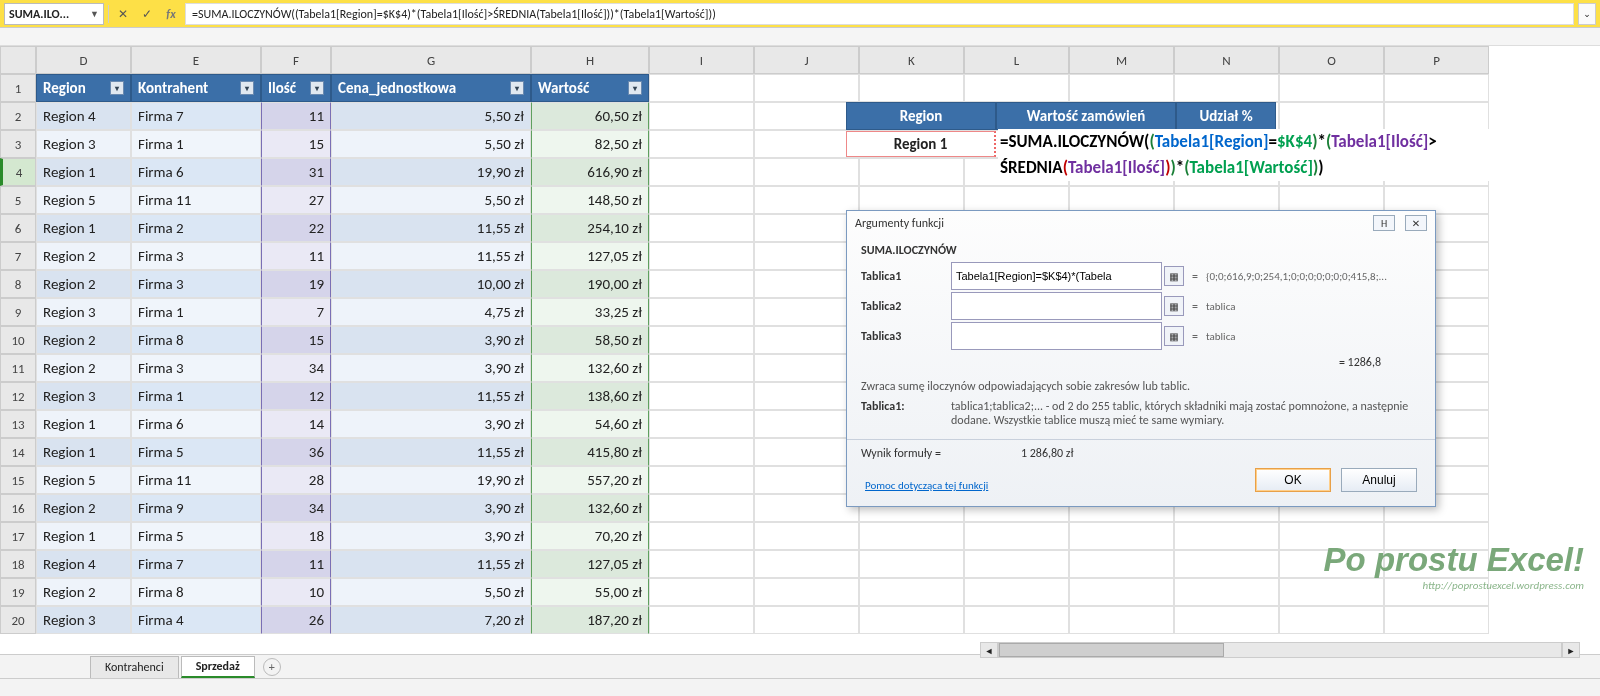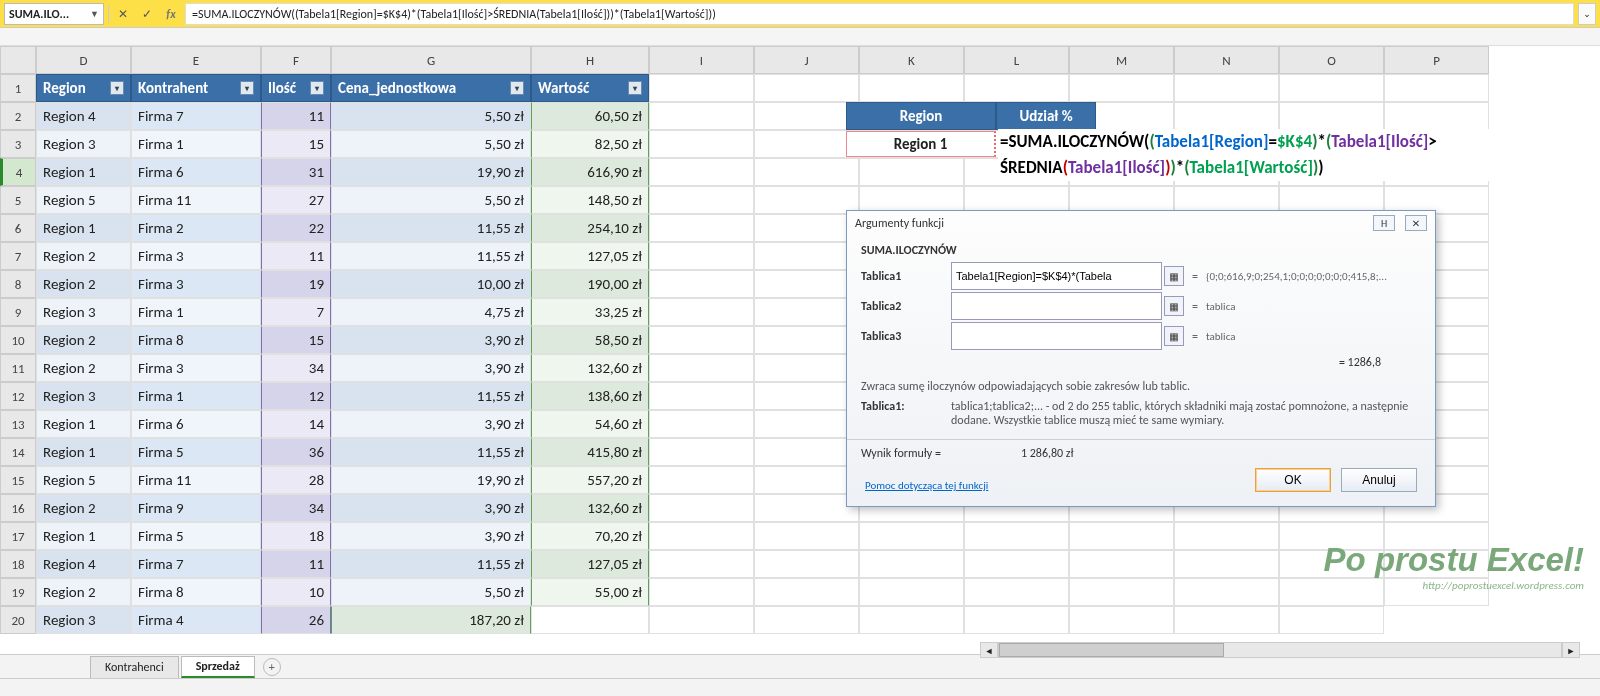--- a/index.html
+++ b/index.html
@@ -390,33 +390,35 @@
       <div class="cell"></div>
       <div class="cell"></div>
       <div class="cell"></div>
       <div class="cell"></div>
       <div class="cell"></div>
       <div class="cell"></div>
       <div class="rh">20</div>
       <div class="cell bD">Region 3</div>
       <div class="cell bE">Firma 4</div>
       <div class="cell bF num">26</div>
+      <div class="cell bG num">7,20 zł</div>
       <div class="cell bH num">187,20 zł</div>
       <div class="cell"></div>
       <div class="cell"></div>
       <div class="cell"></div>
       <div class="cell"></div>
       <div class="cell"></div>
       <div class="cell"></div>
       <div class="cell"></div>
       <div class="cell"></div>
     </div>
 
   <div class="mini-header" style="top:56px;left:846px">
     <div class="mh-cell" style="width:150px">Region</div>
+    <div class="mh-cell" style="width:180px">Wartość zamówień</div>
     <div class="mh-cell" style="width:100px">Udział %</div>
   </div>
   <div class="region1-box" style="top:85px;left:846px;width:150px">
     <span>Region 1</span>
   </div>
 
   <div class="formula-overlay" style="top:83px;left:998px;width:560px">
     <span class="fn">=</span><span class="fn">SUMA.ILOCZYNÓW</span><span class="fn">(</span><span class="p-dgreen">(</span><span class="p-blue">Tabela1[Region]</span><span class="fn">=</span><span class="p-green">$K$4</span><span class="p-dgreen">)</span><span class="fn">*</span><span class="p-dgreen">(</span><span class="p-purple">Tabela1[Ilość]</span><span class="fn">&gt;</span><br>
     <span class="fn">ŚREDNIA</span><span class="p-red">(</span><span class="p-purple">Tabela1[Ilość]</span><span class="p-red">)</span><span class="p-dgreen">)</span><span class="fn">*</span><span class="p-dgreen">(</span><span class="p-green">Tabela1[Wartość]</span><span class="p-dgreen">)</span><span class="fn">)</span>
   </div>

